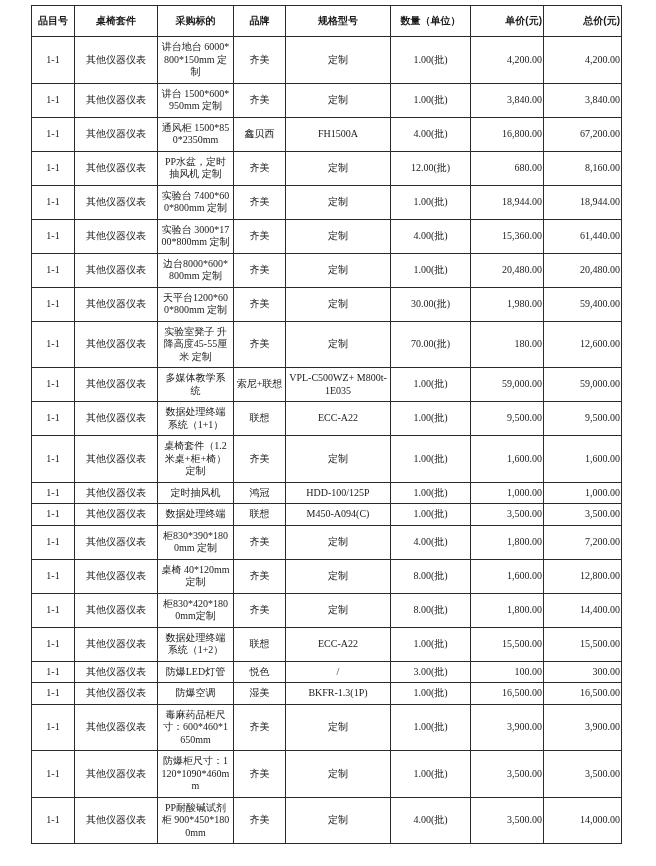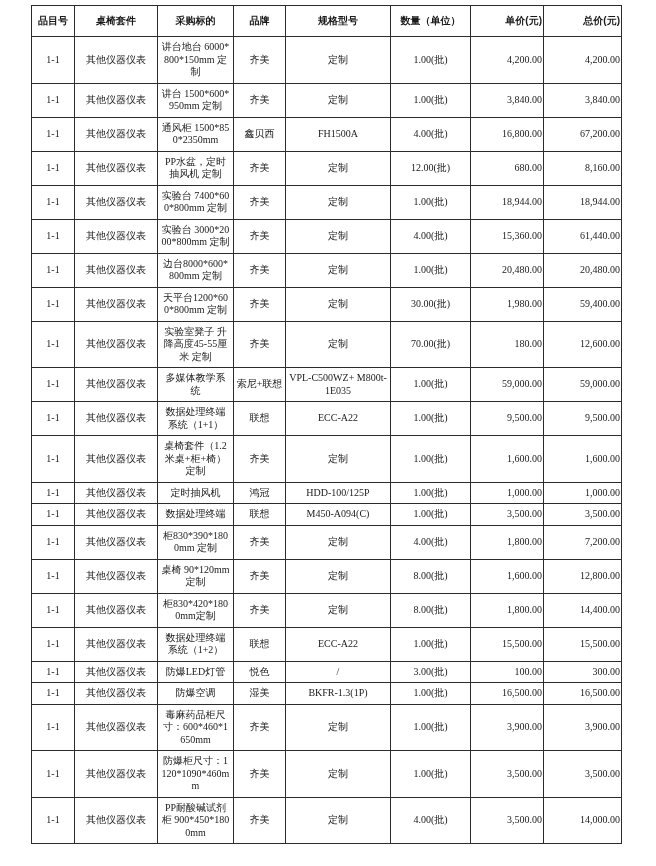--- a/index.html
+++ b/index.html
@@ -127,21 +127,21 @@
           <td class="c2">实验台 7400*600*800mm 定制</td>
           <td class="c3">齐美</td>
           <td class="c4">定制</td>
           <td class="c5">1.00(批)</td>
           <td class="c6">18,944.00</td>
           <td class="c7">18,944.00</td>
         </tr>
         <tr>
           <td class="c0">1-1</td>
           <td class="c1">其他仪器仪表</td>
-          <td class="c2">实验台 3000*2000*800mm 定制</td>
+          <td class="c2">实验台 3000*1700*800mm 定制</td>
           <td class="c3">齐美</td>
           <td class="c4">定制</td>
           <td class="c5">4.00(批)</td>
           <td class="c6">15,360.00</td>
           <td class="c7">61,440.00</td>
         </tr>
         <tr>
           <td class="c0">1-1</td>
           <td class="c1">其他仪器仪表</td>
           <td class="c2">边台8000*600*800mm 定制</td>
@@ -227,21 +227,21 @@
           <td class="c2">柜830*390*1800mm 定制</td>
           <td class="c3">齐美</td>
           <td class="c4">定制</td>
           <td class="c5">4.00(批)</td>
           <td class="c6">1,800.00</td>
           <td class="c7">7,200.00</td>
         </tr>
         <tr>
           <td class="c0">1-1</td>
           <td class="c1">其他仪器仪表</td>
-          <td class="c2">桌椅 90*120mm 定制</td>
+          <td class="c2">桌椅 40*120mm 定制</td>
           <td class="c3">齐美</td>
           <td class="c4">定制</td>
           <td class="c5">8.00(批)</td>
           <td class="c6">1,600.00</td>
           <td class="c7">12,800.00</td>
         </tr>
         <tr>
           <td class="c0">1-1</td>
           <td class="c1">其他仪器仪表</td>
           <td class="c2">柜830*420*1800mm定制</td>

